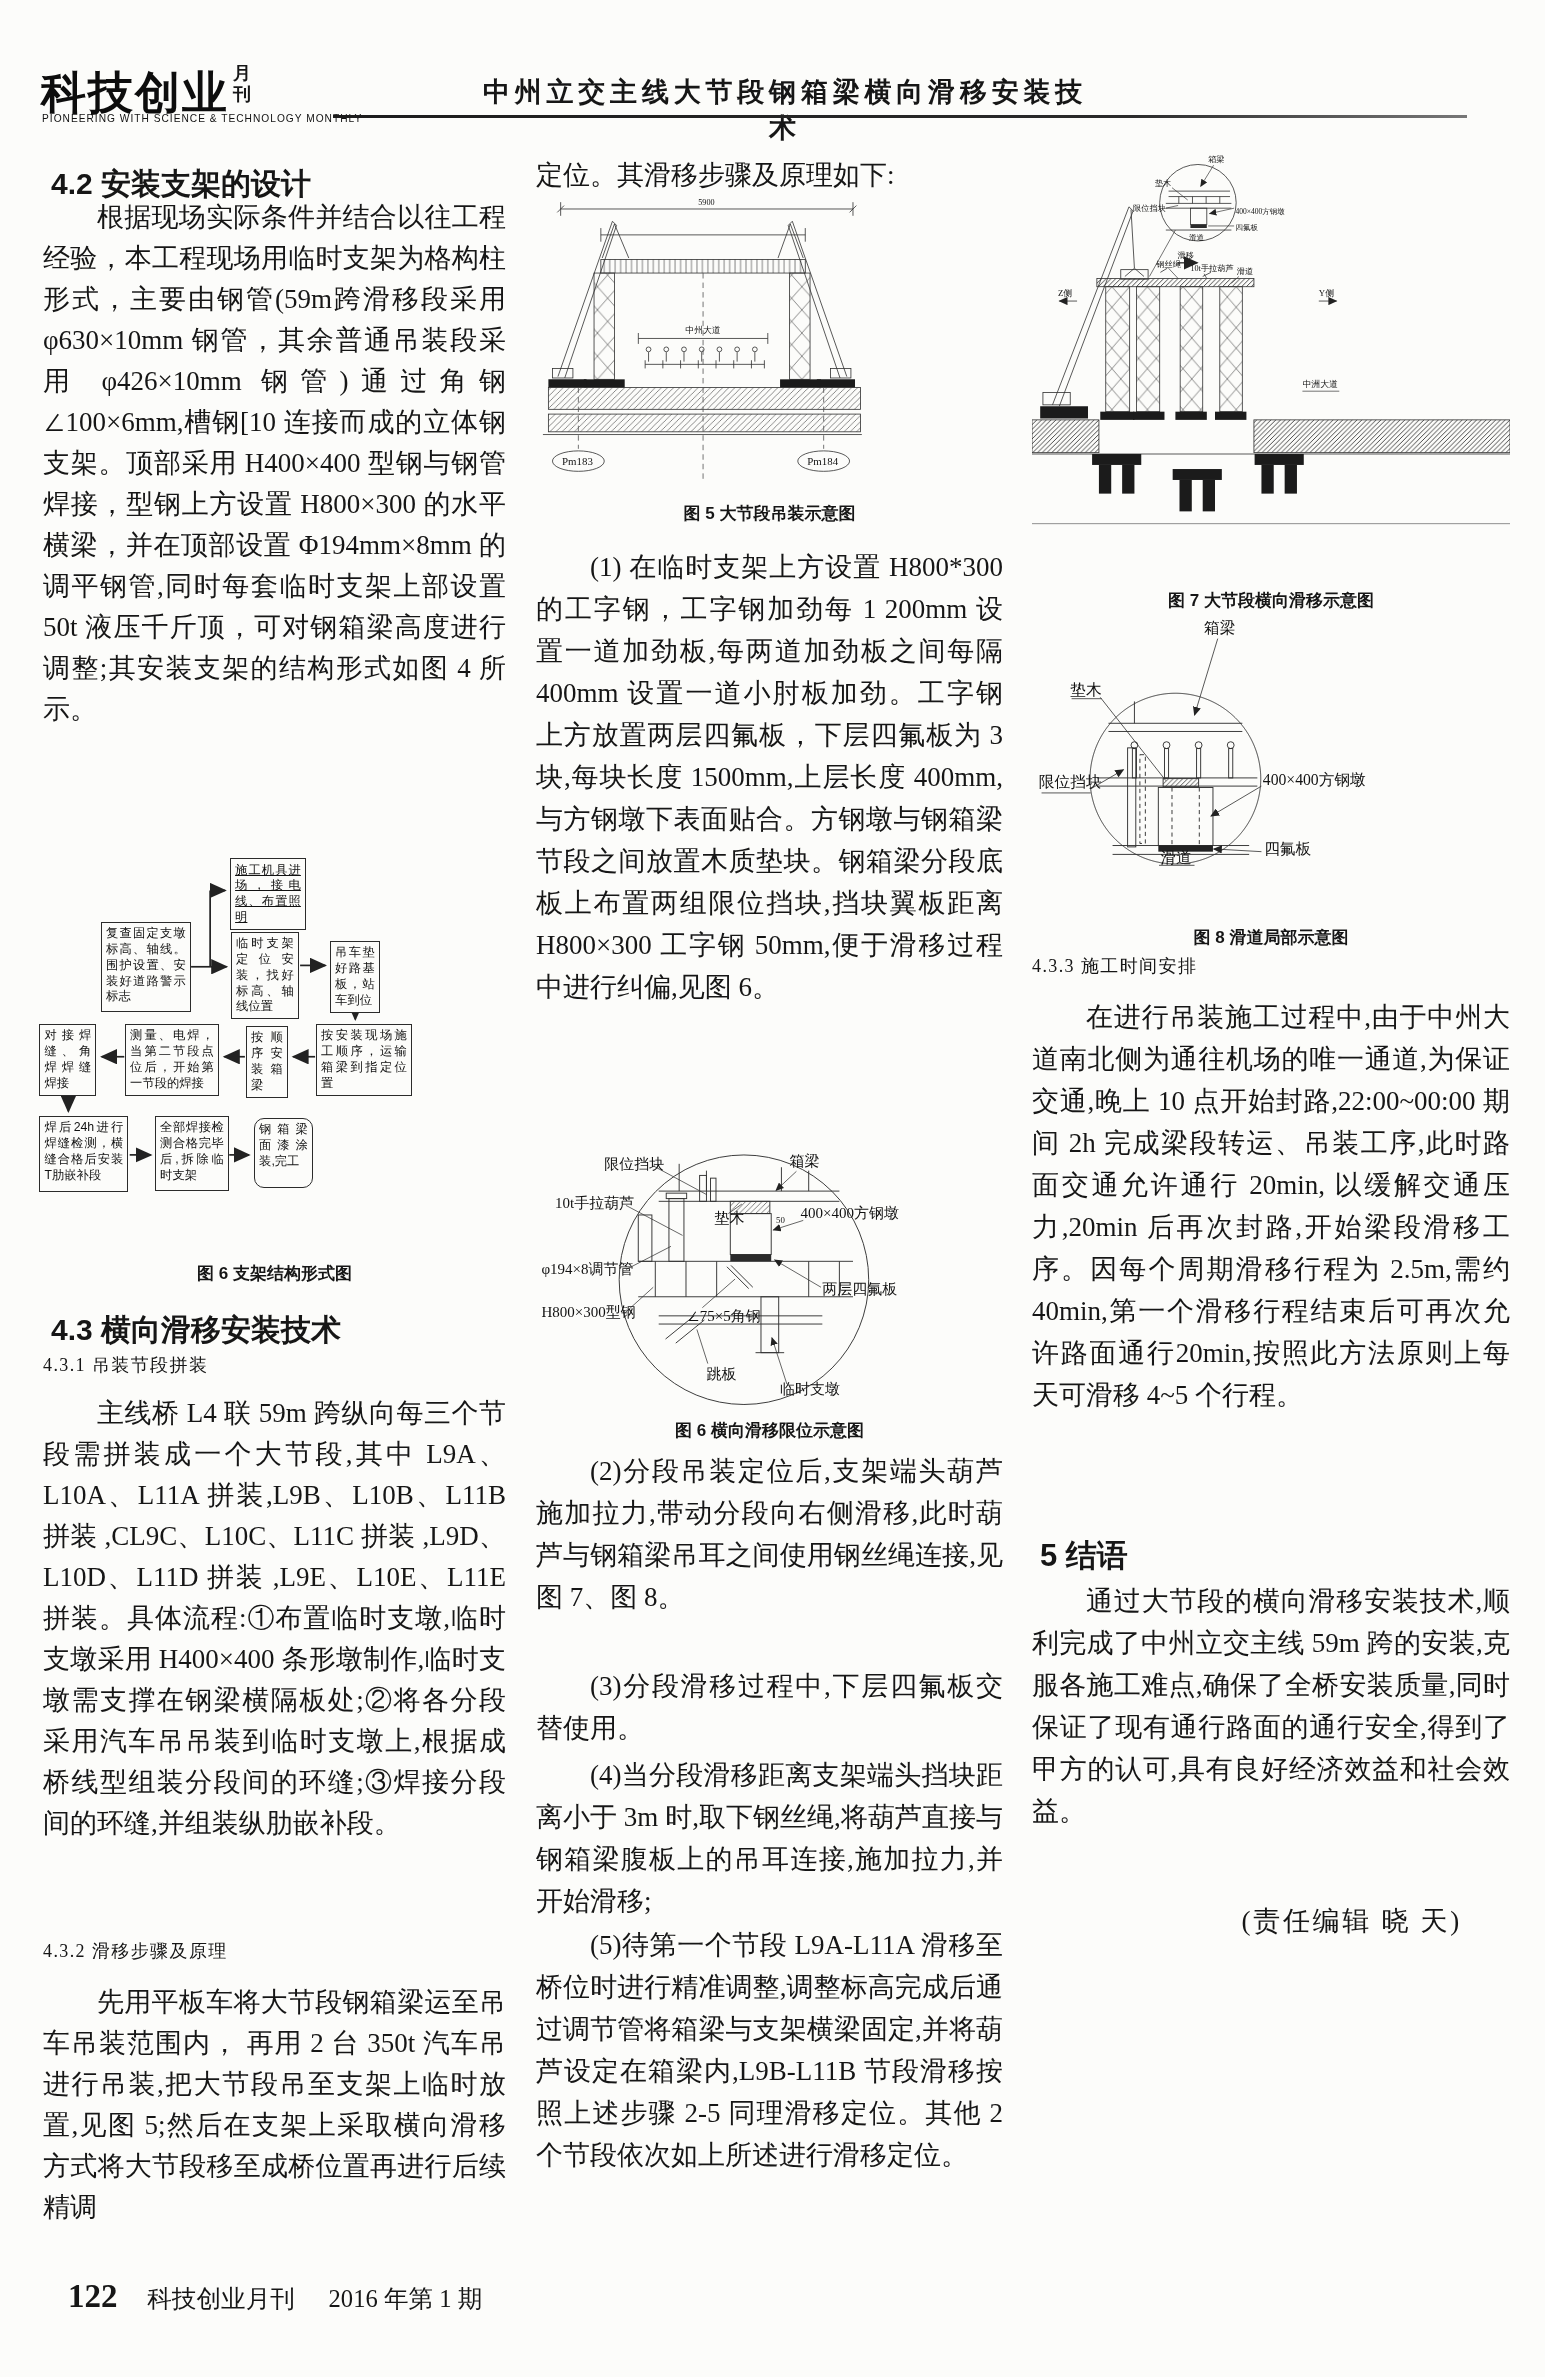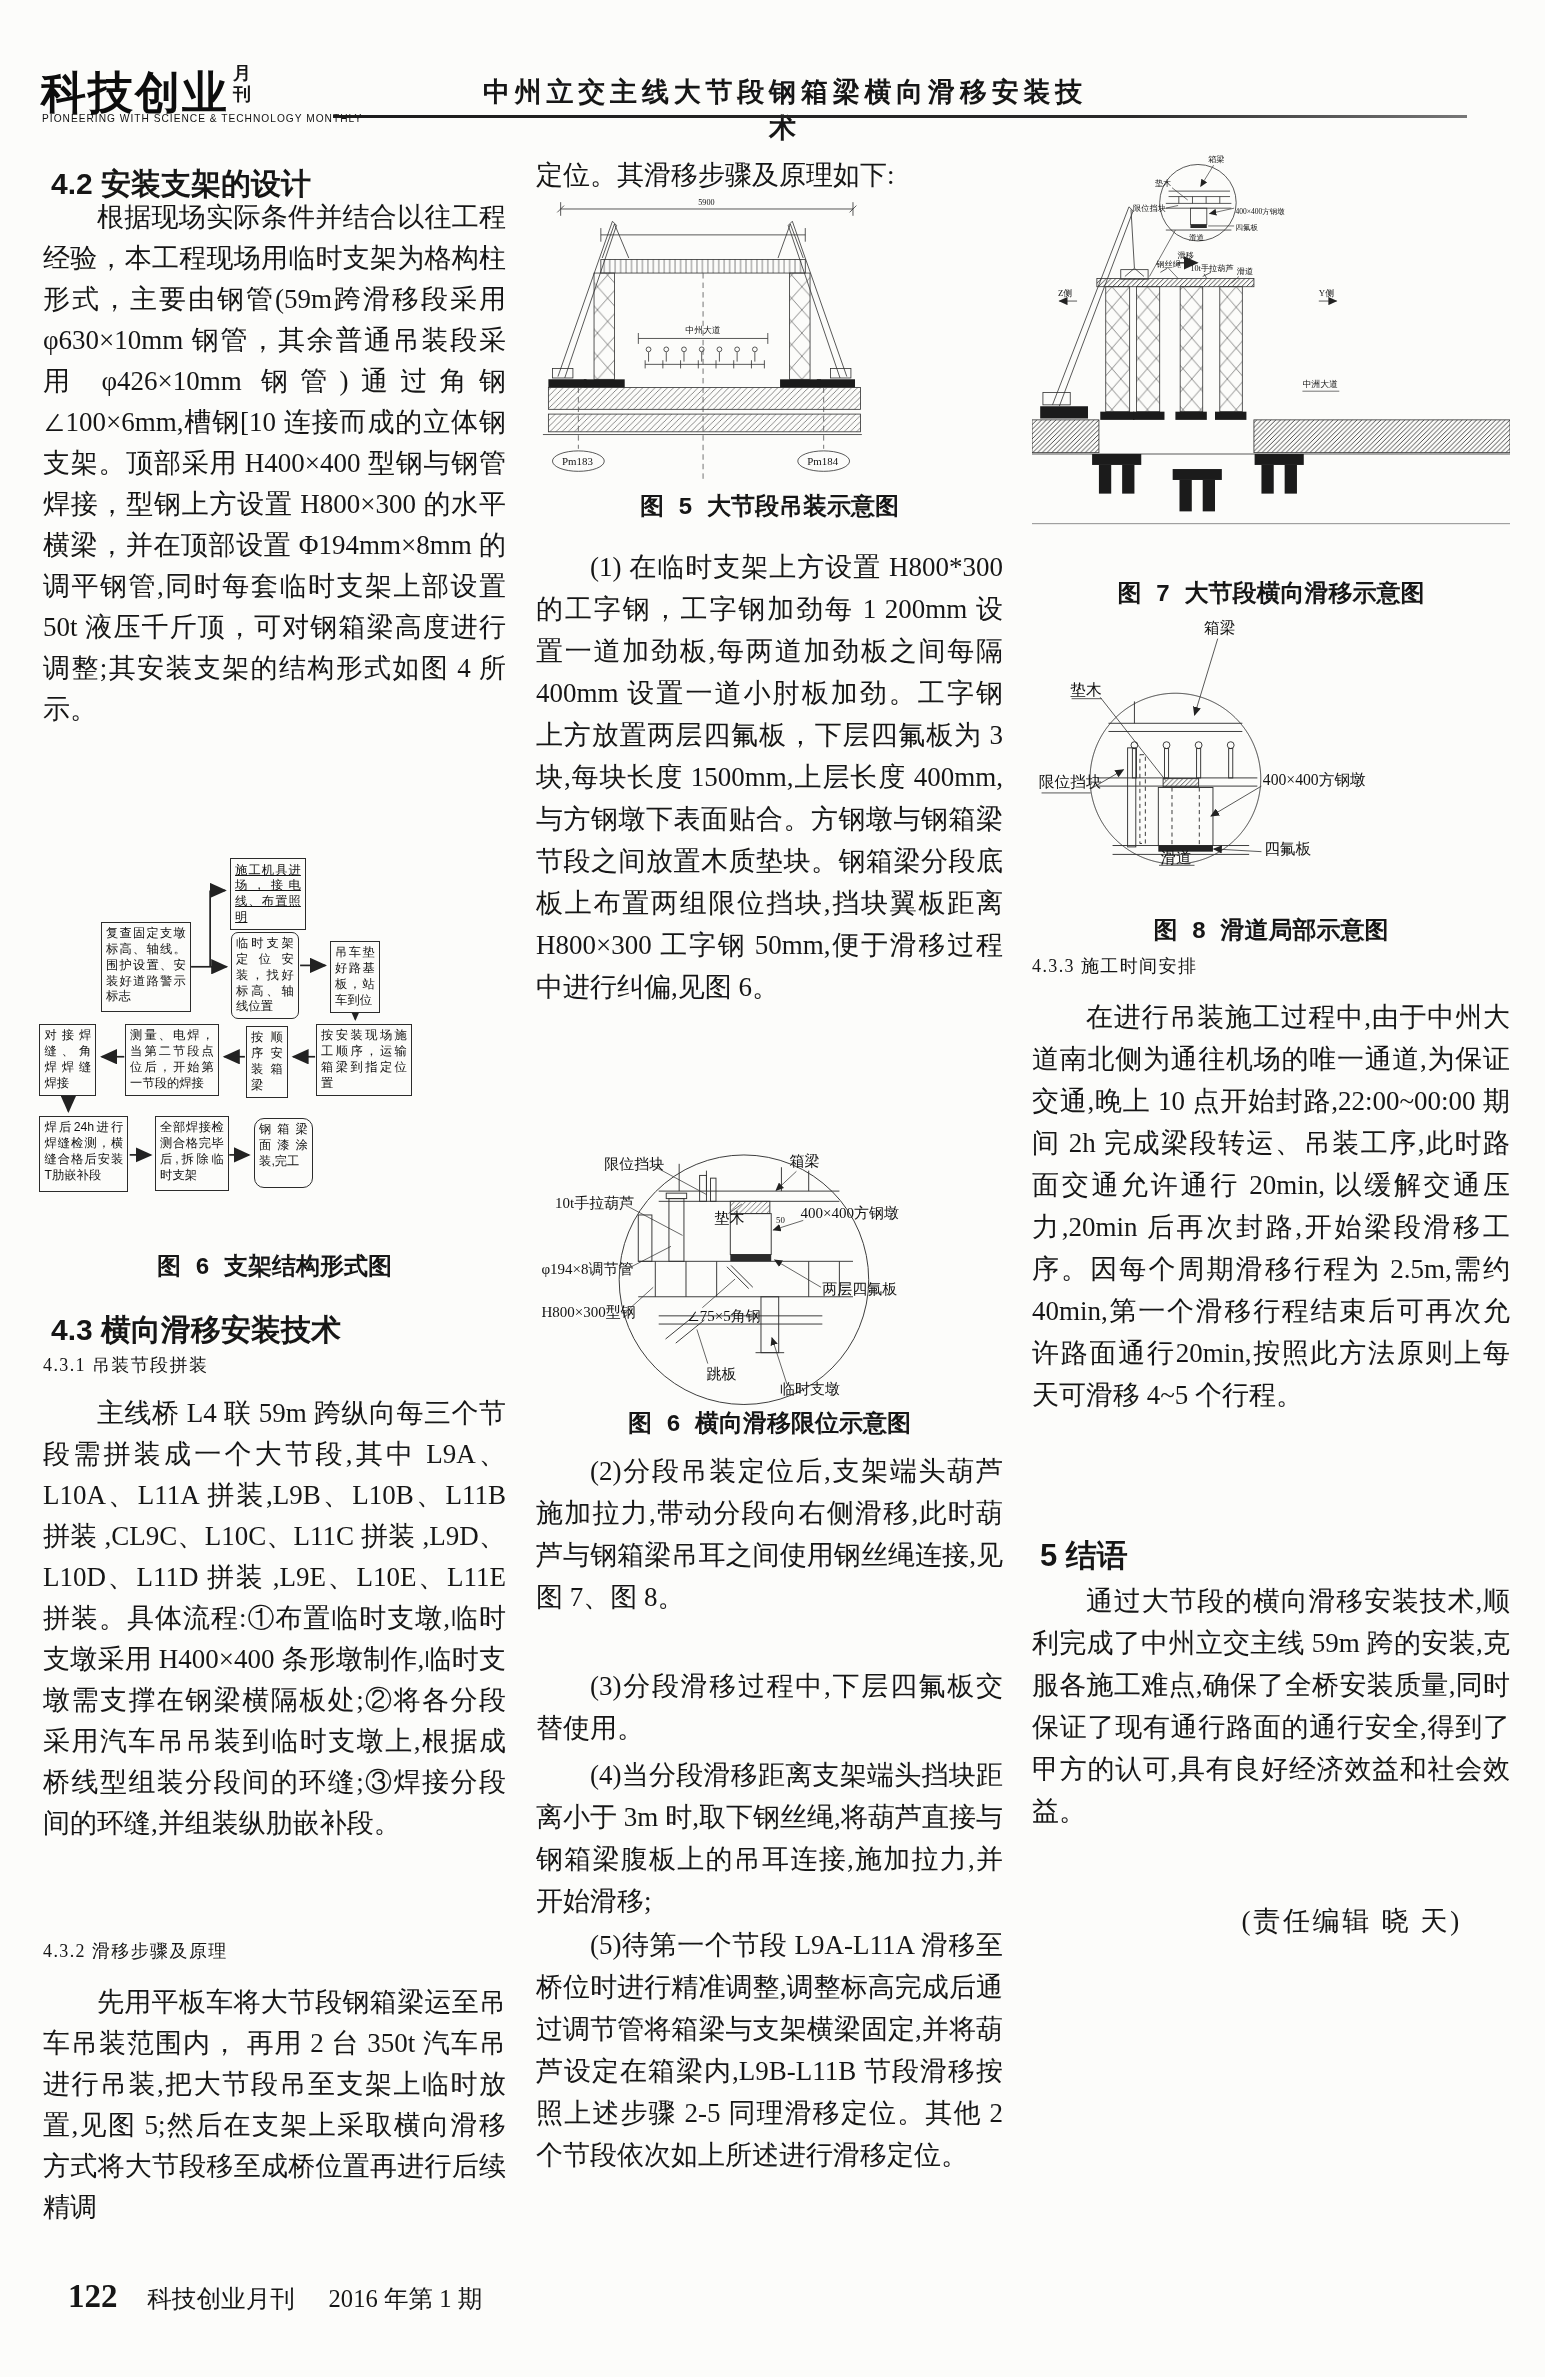--- a/index.html
+++ b/index.html
@@ -20,21 +20,21 @@
   
   .blk{position:absolute;}
   .col1{left:43px;width:463px;}
   .col2{left:536px;width:467px;}
   .col3{left:1032px;width:478px;}
   p.body{margin:0;font-size:27px;line-height:41px;text-align:justify;}
   .col2 p.body,.col3 p.body{line-height:42px;}
   .ind{text-indent:2em;}
   .h2{margin:8px;font-family:"Liberation Sans",sans-serif;font-weight:bold;font-size:30px;}
   .h3{margin:0;font-size:18px;letter-spacing:1.4px;}
-  .cap{margin:0;font-family:Liberation Mono, monospace;font-weight:bold;font-size:24px;text-align:center;}
+  .cap{margin:12px;font-family:Liberation Sans, sans-serif;font-weight:bold;font-size:17px;text-align:center;}
   .editor{margin:0;font-size:27px;text-align:right;padding-right:48px;letter-spacing:2.7px;}
   .footer{position:absolute;left:68px;top:2278px;white-space:nowrap;}
   .footer .pg{font-weight:bold;font-size:33px;margin-right:27px;}
   .footer .jn{font-family:"Liberation Sans",sans-serif;font-size:24.6px;margin-right:31px;}
   .footer .iss{font-size:24.6px;}
   
   #fig4{position:absolute;left:38px;top:855px;width:454px;height:351px;}
   .fbox{position:absolute;border:1.7px solid #2b2b2b;background:#fcfcfa;
         font-family:"Liberation Sans",sans-serif;font-size:12.3px;line-height:15.7px;
         padding:3.4px 4.1px;box-sizing:border-box;text-align:justify;color:#111;}
@@ -82,21 +82,21 @@
         <path d="M406 296 H374" marker-end="url(#mARR)"></path>
         <path d="M303 296 H273" marker-end="url(#mARR)"></path>
         <path d="M126 296 H93" marker-end="url(#mARR)"></path>
         <path d="M44 346 V376" marker-end="url(#mARR)"></path>
         <path d="M134 440 H165" marker-end="url(#mARR)"></path>
         <path d="M280 440 H309" marker-end="url(#mARR)"></path>
       </g>
     </svg>
     <div class="fbox" style="left:192px;top:3.4px;width:76px;min-height:65px;text-decoration:underline;">施工机具进场，接电线、布置照明</div>
     <div class="fbox" style="left:63px;top:67px;width:90px;min-height:90px;">复查固定支墩标高、轴线。围护设置、安装好道路警示标志</div>
-    <div class="fbox" style="left:193px;top:77px;width:68px;min-height:66px;border-radius:7px;">临时支架定位安装，找好标高、轴线位置</div>
+    <div class="fbox" style="left:193px;top:77px;width:68px;min-height:66px;">临时支架定位安装，找好标高、轴线位置</div>
     <div class="fbox" style="left:292px;top:86px;width:50px;min-height:66px;">吊车垫好路基板，站车到位</div>
     <div class="fbox" style="left:1.4px;top:169px;width:57px;min-height:66px;">对接焊缝、角焊焊缝焊接</div>
     <div class="fbox" style="left:87px;top:169px;width:94px;min-height:66px;">测量、电焊，当第二节段点位后，开始第一节段的焊接</div>
     <div class="fbox" style="left:208px;top:171px;width:42px;min-height:63px;">按顺序安装箱梁</div>
     <div class="fbox" style="left:278px;top:169px;width:96px;min-height:66px;">按安装现场施工顺序，运输箱梁到指定位置</div>
     <div class="fbox" style="left:1.4px;top:261px;width:89px;min-height:76px;">焊后24h进行焊缝检测，横缝合格后安装T肋嵌补段</div>
     <div class="fbox" style="left:117px;top:261px;width:74px;min-height:75px;">全部焊接检测合格完毕后,拆除临时支架</div>
     <div class="fbox" style="left:216px;top:263px;width:59px;min-height:70px;border-radius:10px;">钢箱梁面漆涂装,完工</div>
   </div>
   <div class="blk col1" style="top:1250px;">

